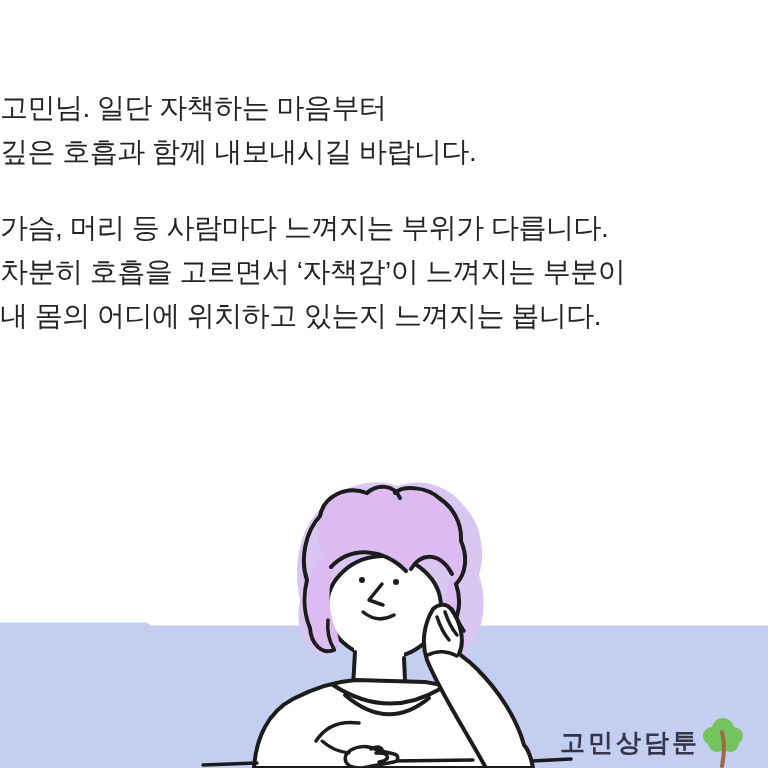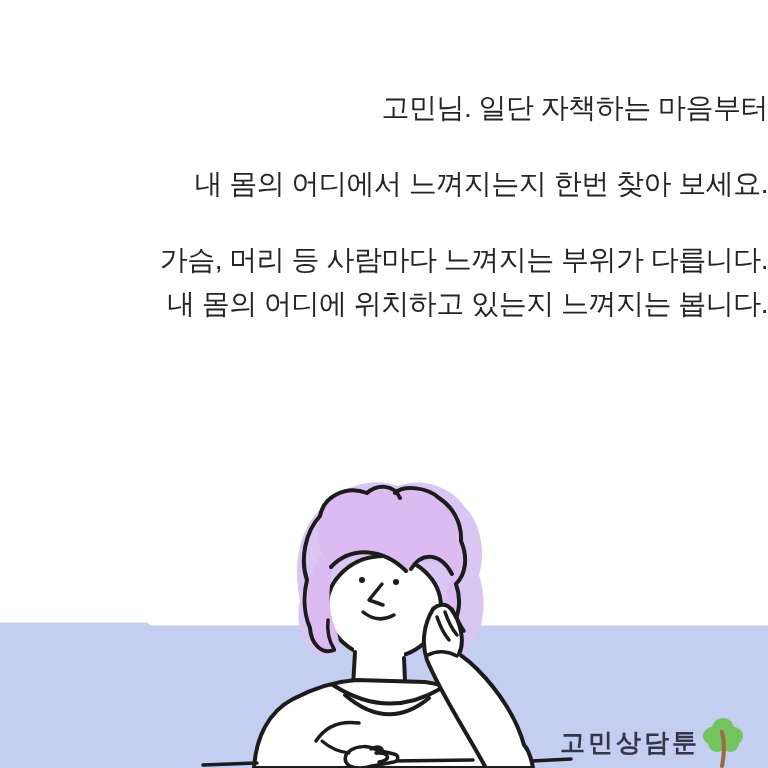--- a/index.html
+++ b/index.html
@@ -17,38 +17,39 @@
   .illustration-svg {
     position: absolute;
     left: 0; top: 0;
     width: 768px; height: 768px;
     display: block;
   }
   .counsel-text {
     position: absolute;
     left: 0; top: 86px;
     width: 768px;
-    text-align: right;
+    text-align: left;
     color: #242424;
     font-size: 28px;
     font-weight: 500;
     letter-spacing: -0.5px;
   }
   .counsel-text .para { margin: 0 0 32px 0; }
   .counsel-text .line {
     display: block;
     line-height: 44px;
     white-space: nowrap;
   }
   .logo {
     position: absolute;
     left: 560px; top: 716px;
     width: 208px; height: 52px;
     display: flex;
-    align-items: center;
+    align-items: flex-end;
+    font-family: Liberation Mono, monospace;
   }
   .logo-text {
     color: #35354a;
     font-size: 25px;
     font-weight: bold;
     letter-spacing: 3px;
     line-height: 46px;
     white-space: nowrap;
   }
   .logo-tree {
@@ -173,26 +174,27 @@
                C368,745 358,746 351,750 Z"></path>
       <path fill="none" stroke="#1c1c1c" stroke-width="3.5" stroke-linecap="round" d="M371,749 C381,744 387,751 376,753"></path>
       <path fill="none" stroke="#1c1c1c" stroke-width="3.5" stroke-linecap="round" d="M377,753 C389,752 392,760 379,762"></path>
       <path fill="none" stroke="#1c1c1c" stroke-width="3" stroke-linecap="round" d="M322,741 C330,748 340,752 349,753"></path>
     </g>
   </svg>
 
   <div class="counsel-text">
     <p class="para">
       <span class="line">고민님. 일단 자책하는 마음부터</span>
+      <span class="line">깊은 호흡과 함께 내보내시길 바랍니다.</span>
     </p>
     <p class="para">
-      <span class="line">내 몸의 어디에서 느껴지는지 한번 찾아 보세요.</span>
     </p>
     <p class="para">
       <span class="line">가슴, 머리 등 사람마다 느껴지는 부위가 다릅니다.</span>
+      <span class="line">차분히 호흡을 고르면서 ‘자책감’이 느껴지는 부분이</span>
       <span class="line">내 몸의 어디에 위치하고 있는지 느껴지는 봅니다.</span>
     </p>
   </div>
 
   <div class="logo">
     <span class="logo-text">고민상담툰</span>
     <svg class="logo-tree" width="44" height="52" viewBox="0 0 44 52" aria-hidden="true">
       <g fill="#74c35f">
         <circle cx="21" cy="13" r="11"></circle>
         <circle cx="10" cy="20" r="9"></circle>

